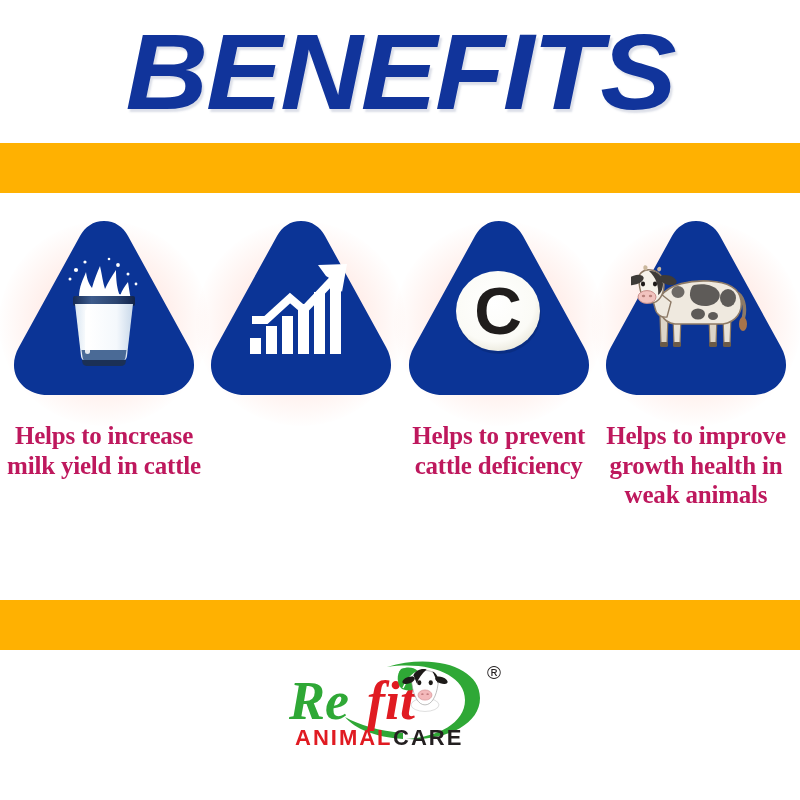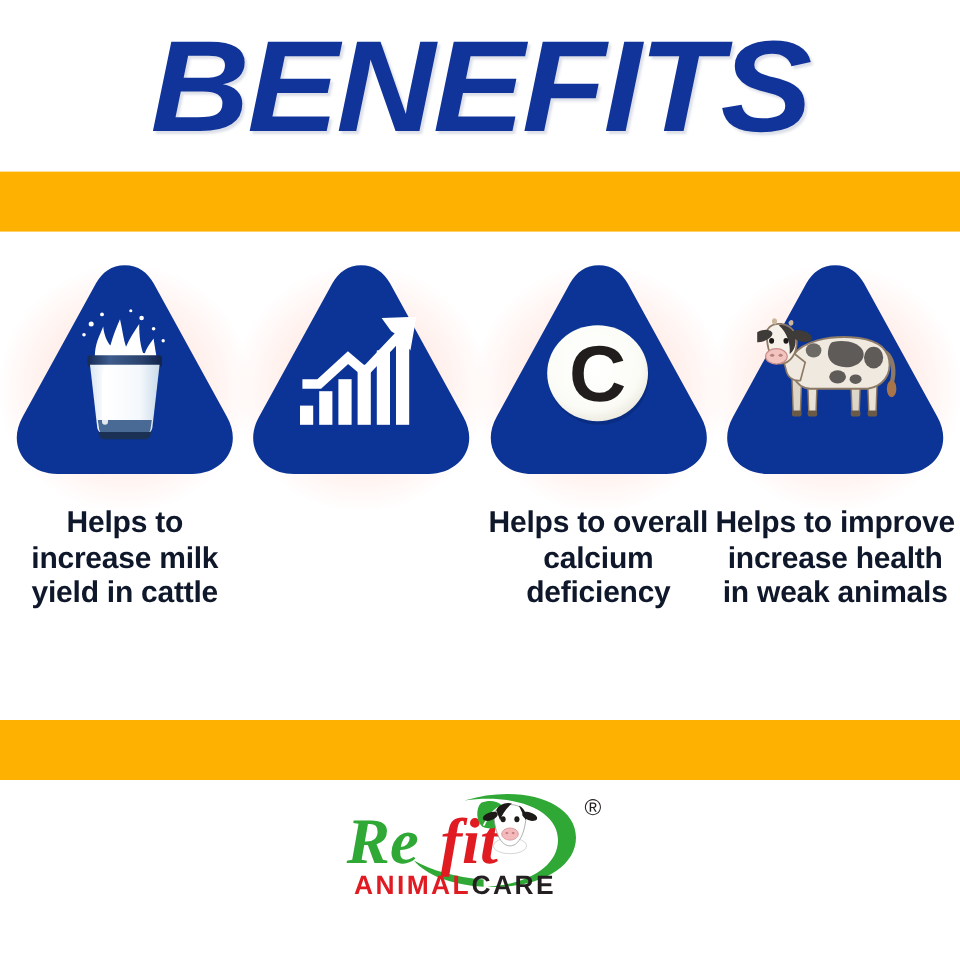--- a/index.html
+++ b/index.html
@@ -104,25 +104,25 @@
     display:flex;
     align-items:center;
     justify-content:center;
     margin-top:8px;
   }
 
   
   .caption {
     margin-top:20px;
     text-align:center;
-    font-family:Liberation Sans, sans-serif;
+    font-family:Liberation Serif, serif;
     font-weight:bold;
     font-size:25px;
     line-height:1.18;
-    color:#0f172a;
+    color:#be185d;
     letter-spacing:-0.2px;
     width:200px;
   }
 
   
   .logo-area {
     position:absolute;
     left:0; top:636px;
     width:800px; height:140px;
     display:flex;
@@ -240,21 +240,21 @@
                 <stop offset="78%" stop-color="#fbfbf6"></stop>
                 <stop offset="100%" stop-color="#eceade"></stop>
               </radialGradient>
             </defs>
             <ellipse cx="48" cy="50" rx="42" ry="40" fill="rgba(0,0,0,0.12)"></ellipse>
             <ellipse cx="47" cy="47" rx="42" ry="40" fill="url(#cbg)"></ellipse>
             <text x="47" y="70" text-anchor="middle" font-family="Liberation Sans, sans-serif" font-size="66" font-weight="bold" fill="#201d1c">C</text>
           </svg>
         </div>
       </div>
-      <div class="caption">Helps to overall calcium deficiency</div>
+      <div class="caption">Helps to prevent cattle deficiency</div>
     </div>
 
     <div class="card">
       <div class="tri-wrap">
         <div class="glow"></div>
         <div class="tri">
           <svg viewBox="0 0 190 186">
             <path d="M95 6 C106 6 114 12 119 21 L180 132 C194 157 177 180 151 180 L39 180 C13 180 -4 157 10 132 L71 21 C76 12 84 6 95 6 Z" fill="#0B3496"></path>
           </svg>
         </div>
@@ -298,21 +298,21 @@
               <ellipse cx="16" cy="35" rx="9" ry="6.4" fill="#f2c3bf" stroke="#c98e8a" stroke-width="1"></ellipse>
               <ellipse cx="12.5" cy="34" rx="1.7" ry="1.3" fill="#b9807b"></ellipse>
               <ellipse cx="19.5" cy="34" rx="1.7" ry="1.3" fill="#b9807b"></ellipse>
 
               <ellipse cx="12" cy="22" rx="2.1" ry="2.4" fill="#1d1a18"></ellipse>
               <ellipse cx="24" cy="22" rx="2.1" ry="2.4" fill="#1d1a18"></ellipse>
             </g>
           </svg>
         </div>
       </div>
-      <div class="caption">Helps to improve increase health in weak animals</div>
+      <div class="caption">Helps to improve growth health in weak animals</div>
     </div>
 
   </div>
 
   <div class="bar-bottom"></div>
 
   <div class="logo-area">
     <div class="logo">
       <svg width="250" height="110" viewBox="0 0 250 110">
 

